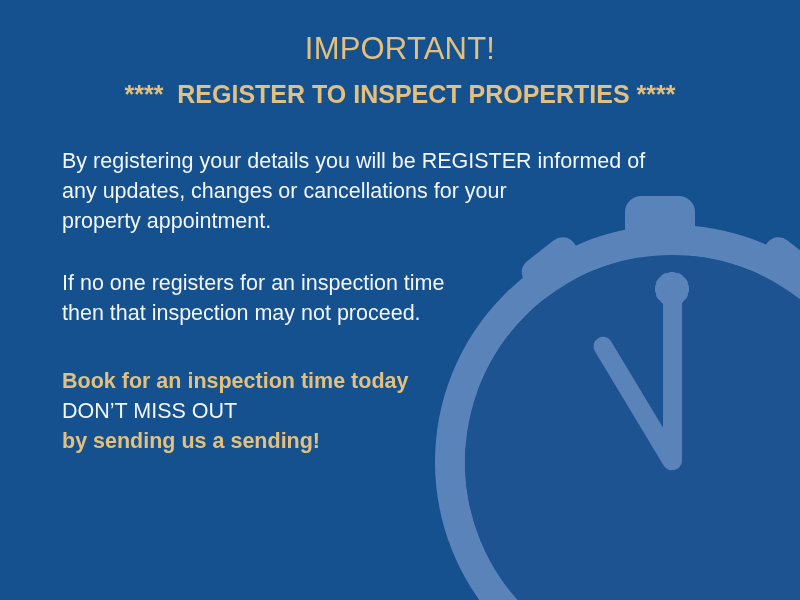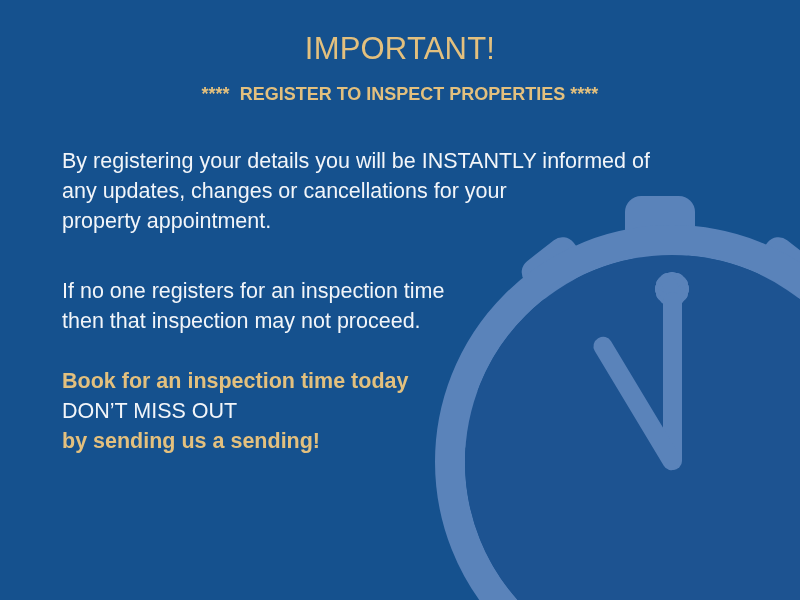--- a/index.html
+++ b/index.html
@@ -47,21 +47,21 @@
   }
   .headline-1 {
     color: #e3c07e;
     font-size: 31px;
     font-weight: 400;
     line-height: 42px;
     letter-spacing: 0.2px;
   }
   .headline-2 {
     color: #e3c07e;
-    font-size: 18px;
+    font-size: 25px;
     font-weight: 700;
     line-height: 40px;
     margin-top: 4px;
     white-space: pre;
   }
 
   .body-block {
     position: absolute;
     left: 62px;
     top: 146px;
@@ -69,21 +69,21 @@
   }
   .para {
     color: #f2f5f9;
     font-size: 21.5px;
     font-weight: 400;
     line-height: 30px;
     margin: 0;
     white-space: pre-line;
   }
   .para-2 {
-    margin-top: 40px;
+    margin-top: 32px;
   }
 
   .cta-block {
     position: absolute;
     left: 62px;
     top: 366px;
     width: 520px;
   }
   .cta-line {
     font-size: 21.5px;
@@ -146,21 +146,21 @@
   </svg>
 
   <div id="content">
 
     <div class="headline-block">
       <div class="headline-1">IMPORTANT!</div>
       <div class="headline-2">****  REGISTER TO INSPECT PROPERTIES ****</div>
     </div>
 
     <div class="body-block">
-      <p class="para para-1">By registering your details  you will be INSTANTLY informed of
+      <p class="para para-1">By registering your details  you will be REGISTER informed of
 any updates, changes or cancellations for your
 property appointment.</p>
       <p class="para para-2">If no one registers for an inspection time
 then that inspection may not proceed.</p>
     </div>
 
     <div class="cta-block">
       <p class="cta-line cta-gold">Book for an inspection time today</p>
       <p class="cta-line cta-plain">DON’T MISS OUT</p>
       <p class="cta-line cta-gold">by sending us a sending!</p>

